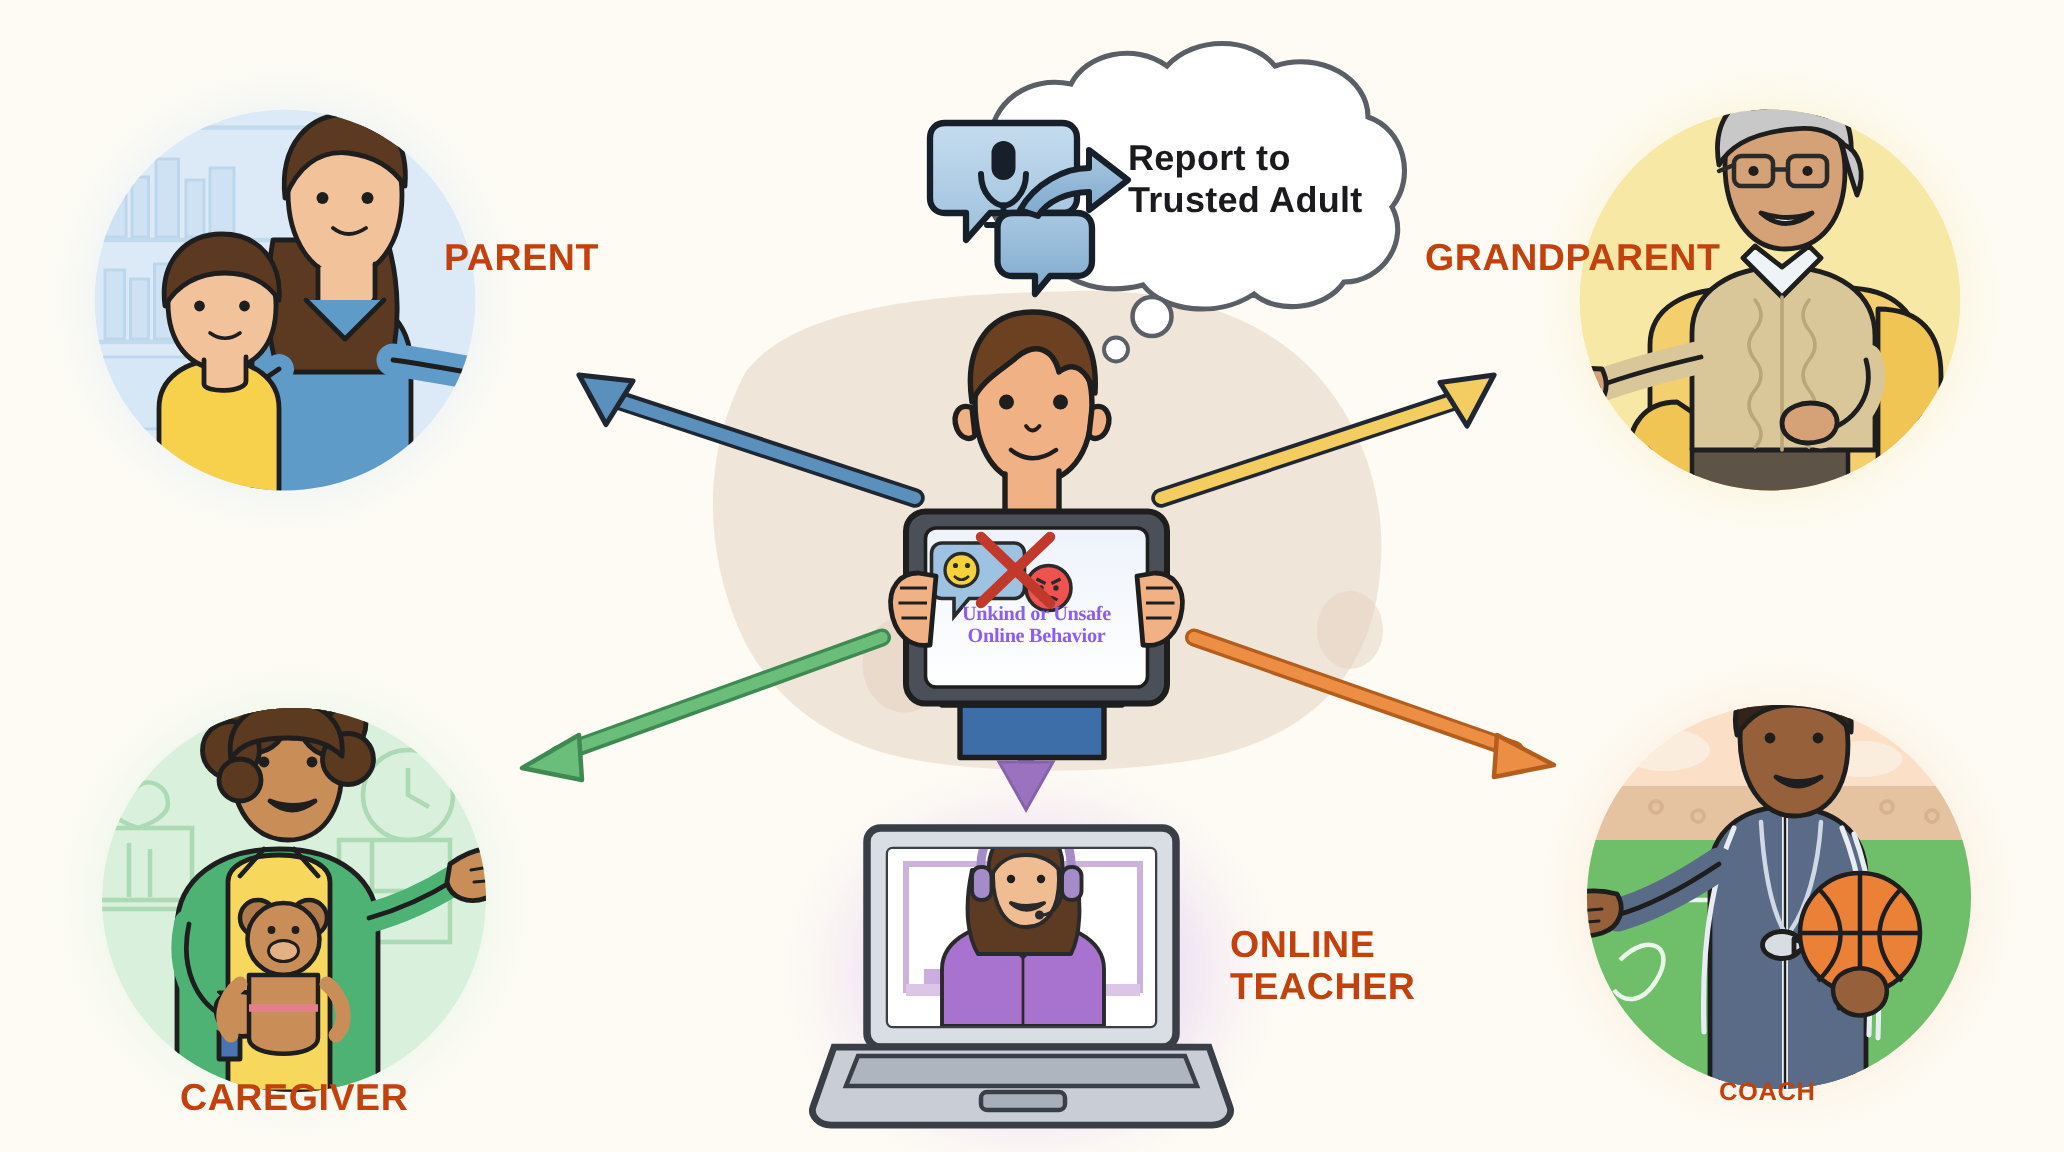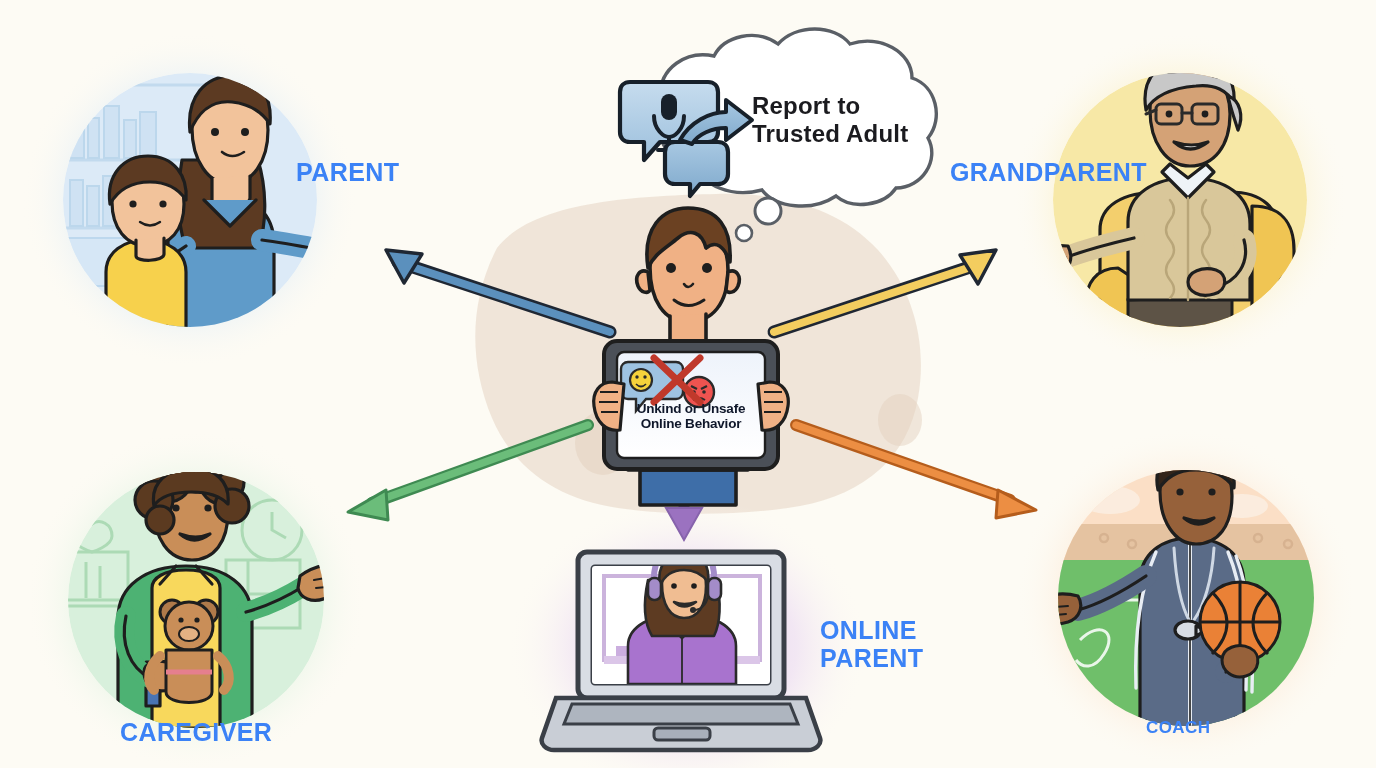--- a/index.html
+++ b/index.html
@@ -7,43 +7,43 @@
     width:1376px;height:768px;overflow:hidden;
     background:#fdfbf4;
     font-family:"Liberation Sans",sans-serif;
   }
   #stage{position:relative;width:1376px;height:768px;overflow:hidden;background:#fdfbf4;}
   .svg-layer{position:absolute;inset:0;width:1376px;height:768px;}
   .label{
     position:absolute;
     font-family:"Liberation Sans",sans-serif;
     font-weight:bold;
-    color:#3b82f6;
+    color:#c2410c;
     letter-spacing:.4px;
     white-space:pre-line;
     line-height:1.12;
     font-size:25px;
     text-rendering:optimizeLegibility;
   }
   .lbl-parent{left:296px;top:158px;font-size:25px;}
   .lbl-grandparent{left:950px;top:158px;font-size:25px;}
   .lbl-caregiver{left:120px;top:718px;font-size:25px;}
   .lbl-coach{left:1146px;top:718px;font-size:17px;}
   .lbl-online-teacher{left:820px;top:616px;font-size:25px;}
   .bubble-text{
     position:absolute;left:752px;top:92px;width:190px;
     font-family:"Liberation Sans",sans-serif;
     font-weight:bold;font-size:24px;color:#1b1b1f;
     line-height:1.16;white-space:pre-line;letter-spacing:.2px;
   }
   .tablet-text{
     position:absolute;left:632px;top:401px;width:118px;
     text-align:center;
-    font-family:Liberation Sans, sans-serif;
-    font-weight:bold;font-size:13.5px;color:#0f172a;
+    font-family:Liberation Serif, serif;
+    font-weight:bold;font-size:13.5px;color:#8b5cf6;
     line-height:1.12;white-space:pre-line;letter-spacing:-.2px;
   }
 </style>
 </head>
 <body>
 
 <div id="stage">
 
   <svg class="svg-layer" viewBox="0 0 1376 768">
     <defs>
@@ -498,14 +498,14 @@
   <div class="bubble-text">Report to
 Trusted Adult</div>
   <div class="tablet-text">Unkind or Unsafe
 Online Behavior</div>
 
   <div class="label lbl-parent">PARENT</div>
   <div class="label lbl-caregiver">CAREGIVER</div>
   <div class="label lbl-grandparent">GRANDPARENT</div>
   <div class="label lbl-coach">COACH</div>
   <div class="label lbl-online-teacher">ONLINE
-PARENT</div>
+TEACHER</div>
 </div>
 
 </body></html>

